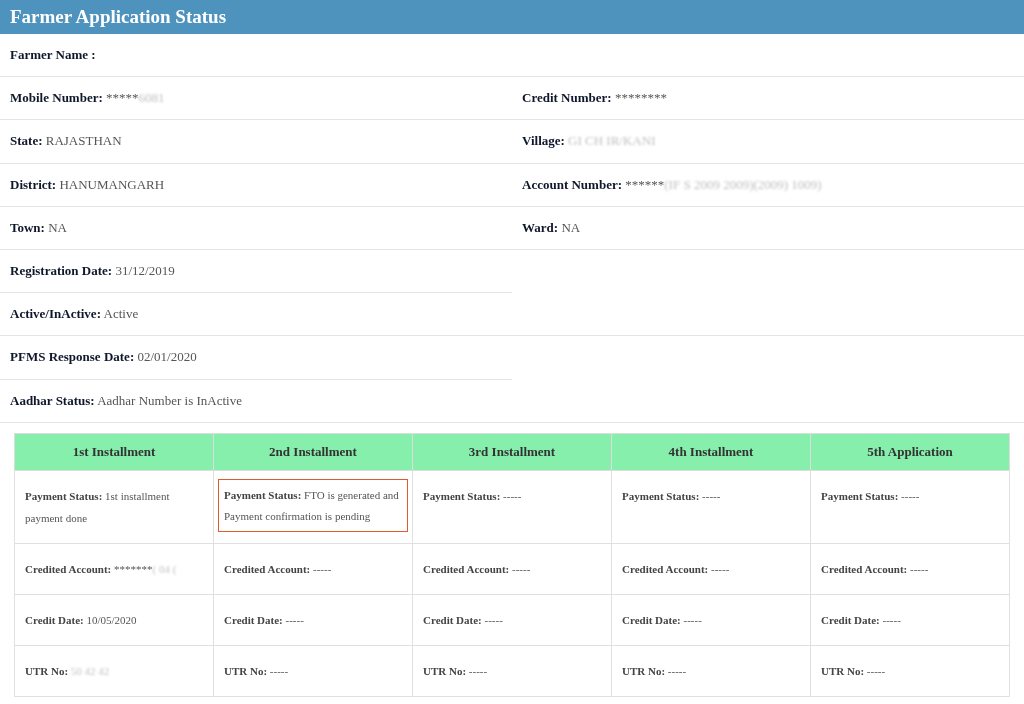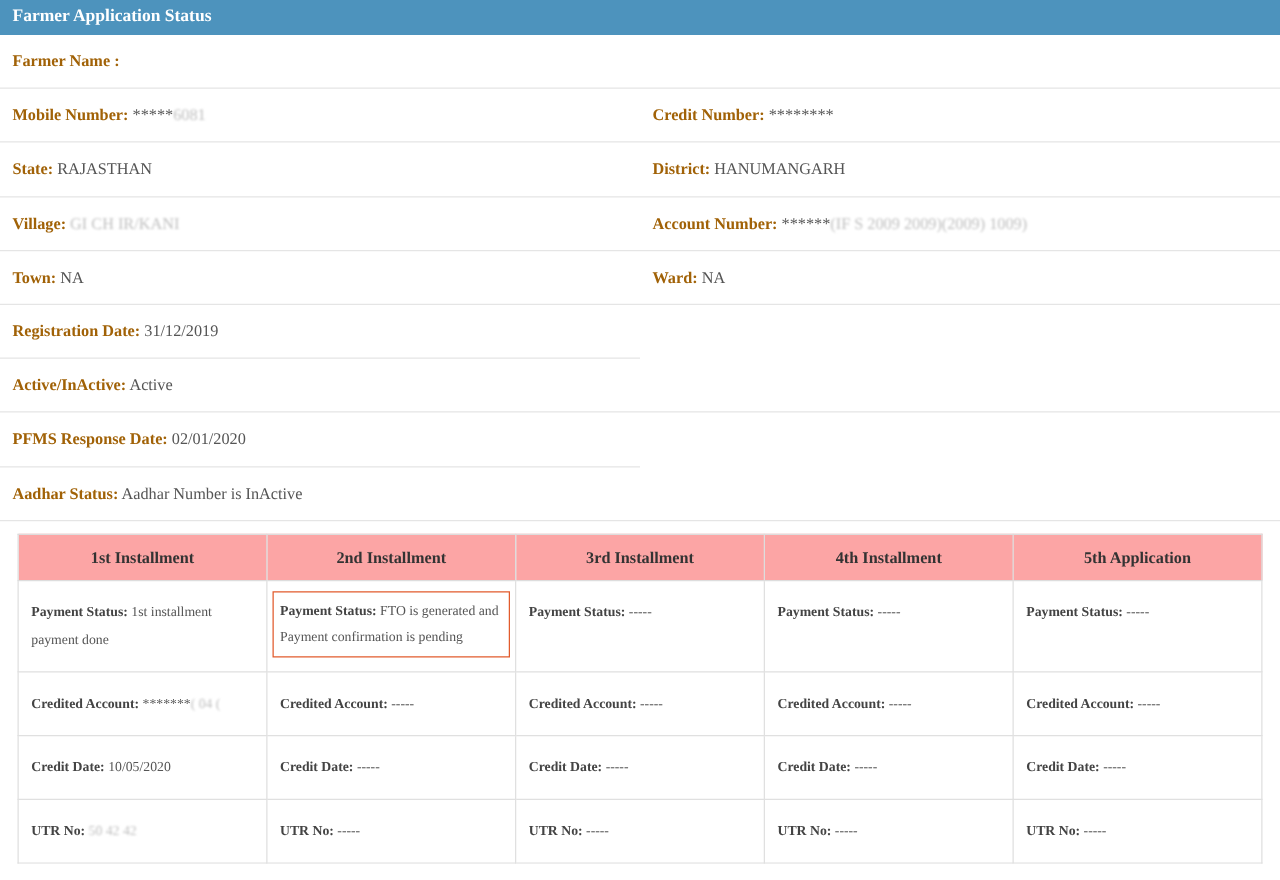--- a/index.html
+++ b/index.html
@@ -9,56 +9,56 @@
     font-size: 13px;
     color: #333;
     background: #fff;
     width: 1024px;
   }
   .header-bar {
     background: #4d93bd;
     color: #fff;
     padding: 6px 10px;
     font-weight: bold;
-    font-size: 14px;
+    font-size: 19px;
   }
   .detail-grid {
     display: grid;
     grid-template-columns: 1fr 1fr;
   }
   .detail-cell {
     border-bottom: 1px solid #e5e5e5;
     padding: 12px 10px;
     color: #555;
     line-height: 1.4;
   }
   .detail-cell.full {
     grid-column: 1 / span 2;
   }
   .label {
     font-weight: bold;
-    color: #a16207;
+    color: #0f172a;
   }
   .value {
     color: #555;
   }
   .masked {
     color: #c0c0c0;
     filter: blur(1px);
   }
   .table-wrap {
     padding: 10px 14px 0 14px;
   }
   table.inst {
     width: 100%;
     border-collapse: collapse;
     table-layout: fixed;
   }
   table.inst th {
-    background: #fca5a5;
+    background: #86efac;
     font-weight: bold;
     color: #333;
     padding: 10px 8px;
     border: 1px solid #ddd;
     font-size: 13px;
   }
   table.inst td {
     border: 1px solid #e0e0e0;
     padding: 14px 10px;
     vertical-align: top;
@@ -99,27 +99,27 @@
   <div class="detail-cell">
     <span class="label">Credit Number:</span>
     <span class="value"> ********</span>
   </div>
 
   <div class="detail-cell">
     <span class="label">State:</span>
     <span class="value"> RAJASTHAN</span>
   </div>
   <div class="detail-cell">
-    <span class="label">District:</span>
-    <span class="value"> HANUMANGARH</span>
+    <span class="label">Village:</span>
+    <span class="masked"> GI  CH  IR/KANI</span>
   </div>
 
   <div class="detail-cell">
-    <span class="label">Village:</span>
-    <span class="masked"> GI  CH  IR/KANI</span>
+    <span class="label">District:</span>
+    <span class="value"> HANUMANGARH</span>
   </div>
   <div class="detail-cell">
     <span class="label">Account Number:</span>
     <span class="value"> ******</span><span class="masked">(IF S 2009 2009)(2009) 1009)</span>
   </div>
 
   <div class="detail-cell">
     <span class="label">Town:</span>
     <span class="value"> NA</span>
   </div>

